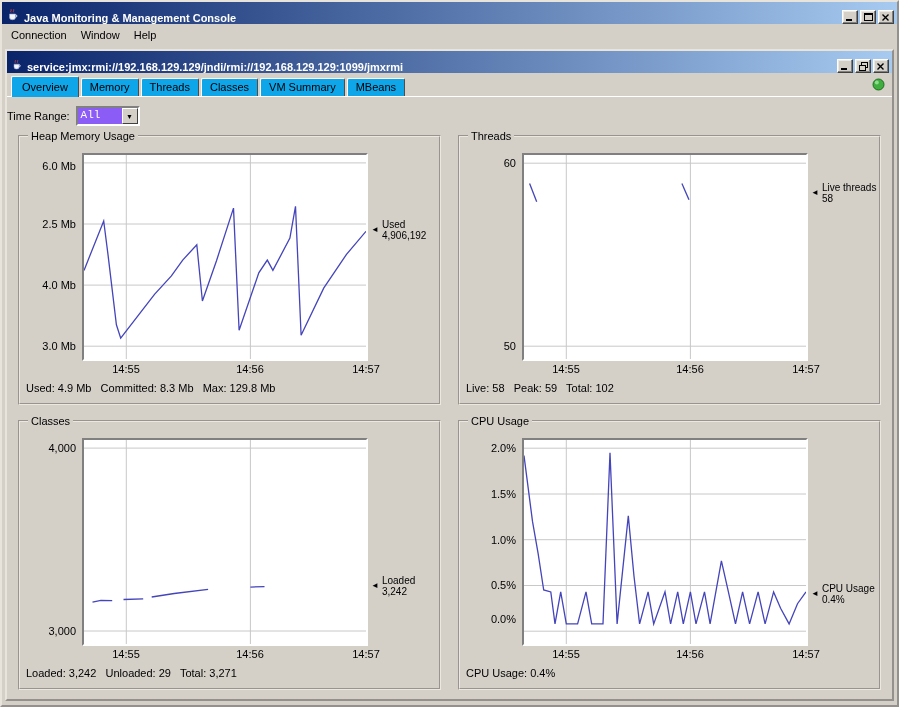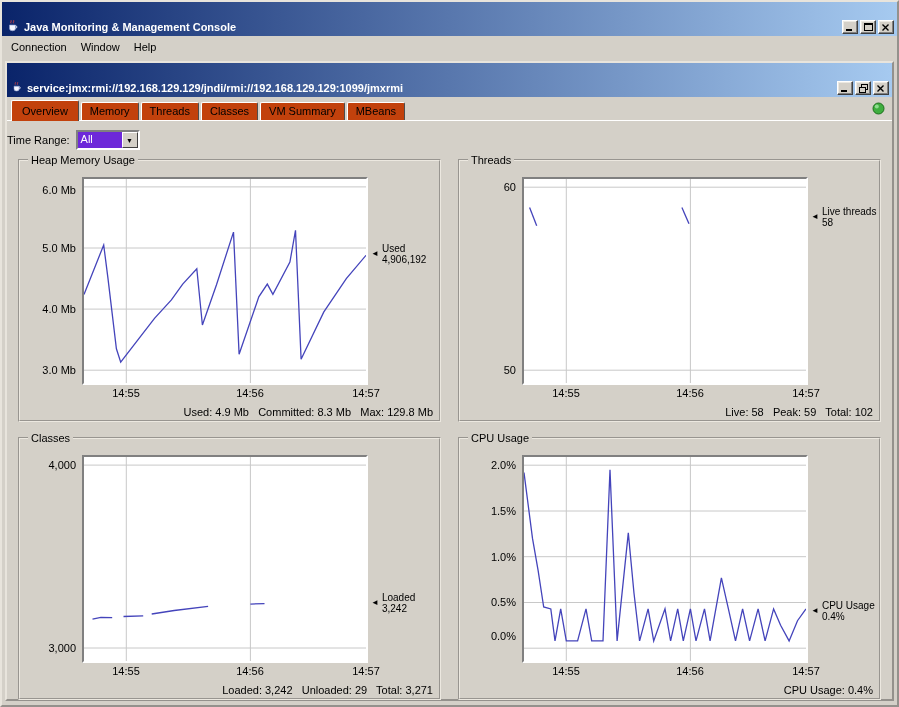--- a/index.html
+++ b/index.html
@@ -5,23 +5,23 @@
   html,body{margin:0;padding:0;background:#808080;}
   .app{
     width:899px;height:707px;box-sizing:border-box;
     display:flex;flex-direction:column;
     border:2px outset #e8e4dc;background:#d4d0c8;
     font-family:"Liberation Sans", sans-serif;font-size:11px;color:#000;
     overflow:hidden;
   }
   
   .titlebar{
-    height:18px;flex:0 0 18px;display:flex;align-items:center;
+    height:18px;flex:0 0 18px;display:flex;align-items:flex-end;
     background:linear-gradient(to right,#0a246a,#a6caf0);
-    color:#fff;font-weight:bold;padding:16px 3px 0 4px;
+    color:#fff;font-weight:bold;padding:4px 3px 0 4px;
   }
   .titlebar .title-text{flex:1;margin-left:4px;white-space:nowrap;overflow:hidden;}
   .winbtns{display:flex;gap:2px;margin-left:4px;}
   .cbtn{
     width:16px;height:14px;box-sizing:border-box;background:#d4d0c8;
     border:1px solid;border-color:#ffffff #404040 #404040 #ffffff;
     box-shadow:inset -1px -1px 0 #808080, inset 1px 1px 0 #ece9e2;
     display:flex;align-items:center;justify-content:center;padding:0;
   }
   .cbtn svg{display:block;}
@@ -31,51 +31,51 @@
   
   .workspace{flex:1;min-height:0;padding:4px 3px 4px 3px;box-sizing:border-box;}
   .child{
     height:100%;box-sizing:border-box;border:2px outset #e8e4dc;
     display:flex;flex-direction:column;background:#d4d0c8;min-height:0;
   }
   
   .tabstrip{flex:0 0 23px;height:23px;box-sizing:border-box;display:flex;align-items:flex-end;padding:2px 4px 0 4px;position:relative;}
   .tab{
     height:18px;box-sizing:border-box;padding:2px 8px 0 8px;margin-right:2px;
-    background:#c2410c;border-top:1px solid #fff;border-left:1px solid #fff;border-right:1px solid #4e4e4e;
+    background:#0ea5e9;border-top:1px solid #fff;border-left:1px solid #fff;border-right:1px solid #4e4e4e;
     border-radius:2px 2px 0 0;white-space:nowrap;position:relative;
   }
   .tab.active{height:21px;padding-top:4px;margin-bottom:-1px;z-index:2;padding-left:10px;padding-right:10px;}
   .tab-right-icon{position:absolute;right:7px;top:5px;}
   .tabbody{flex:1;min-height:0;border-top:1px solid #ffffff;display:flex;flex-direction:column;}
   
   .timerange{flex:0 0 30px;display:flex;align-items:center;justify-content:flex-start;gap:6px;padding-top:4px;}
   .combo{width:64px;height:20px;box-sizing:border-box;display:flex;background:#fff;
     border:2px solid;border-color:#808080 #ffffff #ffffff #808080;}
-  .combo-value{flex:1;background:#6d28d9;color:#fff;padding:1px 3px;overflow:hidden;}
+  .combo-value{flex:1;background:#8b5cf6;color:#fff;padding:1px 3px;overflow:hidden;font-family:Liberation Mono, monospace;}
   .combo-btn{width:16px;box-sizing:border-box;background:#d4d0c8;display:flex;align-items:center;justify-content:center;
     border:1px solid;border-color:#ffffff #404040 #404040 #ffffff;font-size:7px;color:#000;}
   
   .charts{flex:1;min-height:0;display:grid;grid-template-columns:1fr 1fr;grid-template-rows:1fr 1fr;
     gap:15px 17px;padding:4px 11px 9px 11px;}
   .chart-panel{position:relative;border:2px groove #ece8e0;box-sizing:border-box;padding:16px 6px 2px 6px;}
   .panel-title{position:absolute;top:-8px;left:8px;background:#d4d0c8;padding:0 3px;line-height:14px;}
   .chart-body{display:flex;height:208px;}
   .yaxis{width:56px;flex:0 0 56px;position:relative;}
   .ytick{position:absolute;right:6px;white-space:nowrap;line-height:10px;}
   .plot-outer{flex:0 0 286px;width:286px;height:208px;box-sizing:border-box;background:#fff;
     border:2px solid;border-color:#808080 #ffffff #ffffff #808080;}
   .plot-svg{width:282px;height:204px;display:block;}
   .annot{flex:1;position:relative;font-size:10px;padding-left:3px;}
   .annot-inner{position:absolute;left:3px;display:flex;align-items:center;gap:3px;}
   .annot-arrow{font-size:8px;line-height:8px;}
   .annot-text div{line-height:11px;white-space:nowrap;}
   .xaxis{margin-left:56px;width:286px;height:15px;position:relative;}
   .xtick{position:absolute;top:2px;transform:translateX(-50%);white-space:nowrap;}
-  .chart-status{text-align:right;margin-top:6px;white-space:pre;}
+  .chart-status{text-align:left;margin-top:6px;white-space:pre;}
 </style>
 </head>
 <body>
 
 <div class="app">
 
   <div class="titlebar">
     <span>
       <svg width="14" height="14" viewBox="0 0 14 14">
         <path d="M3.5 6 h6 v3.2 a3 2.6 0 0 1 -6 0 z" fill="#f4f6ff" stroke="#8899cc" stroke-width="0.6"></path>
@@ -169,21 +169,21 @@
           </span>
         </div>
 
         <div class="charts">
 
           <div class="chart-panel">
             <span class="panel-title">Heap Memory Usage</span>
             <div class="chart-body">
               <div class="yaxis">
                   <span class="ytick" style="top:8px">6.0 Mb</span>
-                  <span class="ytick" style="top:66px">5.0 Mb</span>
+                  <span class="ytick" style="top:66px">2.5 Mb</span>
                   <span class="ytick" style="top:127px">4.0 Mb</span>
                   <span class="ytick" style="top:188px">3.0 Mb</span>
                 </div>
               <div class="plot-outer">
                 <svg class="plot-svg" preserveAspectRatio="none" viewBox="0 0 282 204">
                     <line x1="0" y1="7.9" x2="282" y2="7.9" stroke="#c8c8c8" stroke-width="1"></line>
                     <line x1="0" y1="69.0" x2="282" y2="69.0" stroke="#c8c8c8" stroke-width="1"></line>
                     <line x1="0" y1="130.1" x2="282" y2="130.1" stroke="#c8c8c8" stroke-width="1"></line>
                     <line x1="0" y1="191.2" x2="282" y2="191.2" stroke="#c8c8c8" stroke-width="1"></line>
                     <line x1="42.3" y1="0" x2="42.3" y2="204" stroke="#c8c8c8" stroke-width="1"></line>

